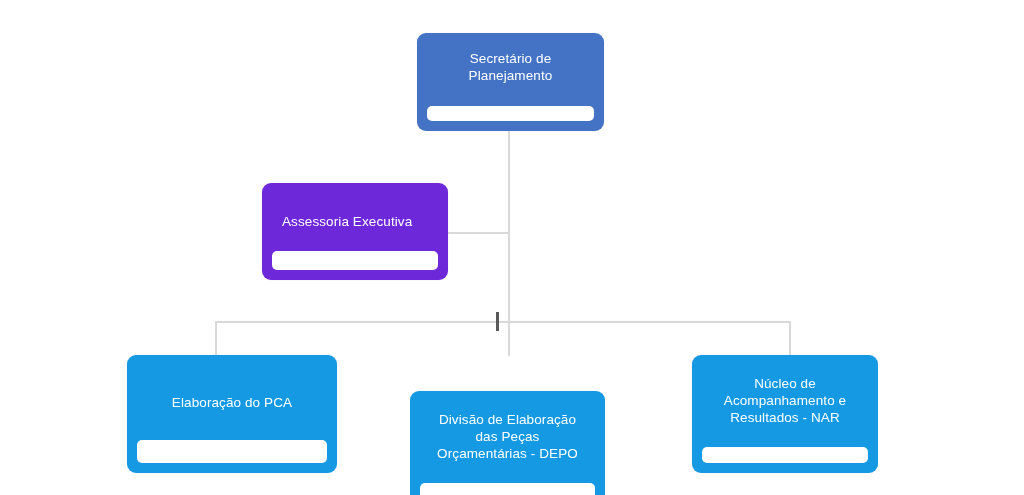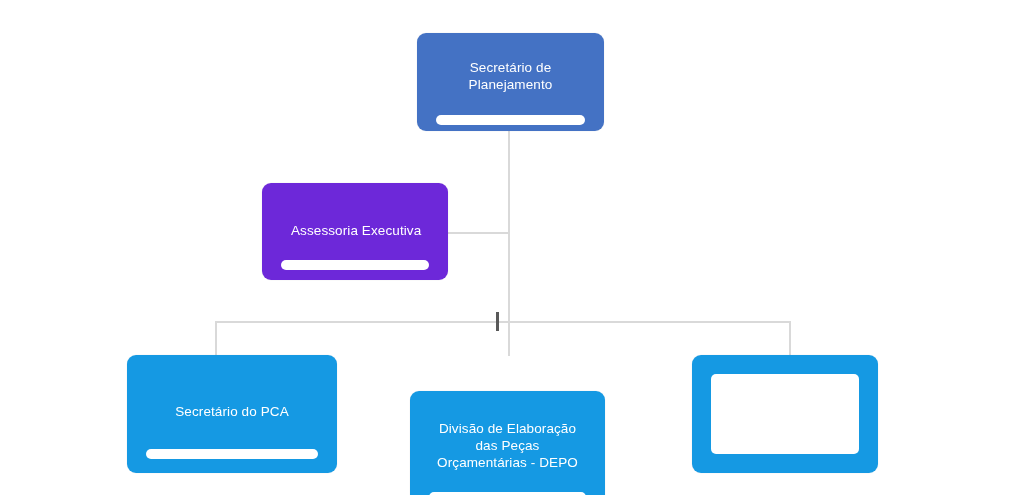--- a/index.html
+++ b/index.html
@@ -31,21 +31,21 @@
     position: absolute;
     background: #595959;
     width: 3px;
   }
 
   
   .node {
     position: absolute;
     box-sizing: border-box;
     border-radius: 9px;
-    padding: 19px;
+    padding: 10px;
     display: flex;
     flex-direction: column;
     box-shadow: 0 0 0 0.5px rgba(0,0,0,0.04);
   }
   .node-header {
     flex: 0 0 auto;
     display: flex;
     align-items: center;
     justify-content: center;
     color: #ffffff;
@@ -145,28 +145,31 @@
 Planejamento</div>
     <div class="node-body"></div>
   </div>
 
   <div class="node" id="node-assessoria">
     <div class="node-header align-left">Assessoria Executiva</div>
     <div class="node-body"></div>
   </div>
 
   <div class="node node-sub" id="node-coordenacao">
-    <div class="node-header">Secretário do PCA</div>
+    <div class="node-header">Elaboração do PCA</div>
     <div class="node-body"></div>
   </div>
 
   <div class="node node-sub" id="node-depo">
     <div class="node-header">Divisão de Elaboração
 das Peças
 Orçamentárias - DEPO</div>
     <div class="node-body"></div>
   </div>
 
   <div class="node node-sub" id="node-nar">
+    <div class="node-header">Núcleo de
+Acompanhamento e
+Resultados - NAR</div>
     <div class="node-body"></div>
   </div>
 
 </div>
 
 </body></html>

